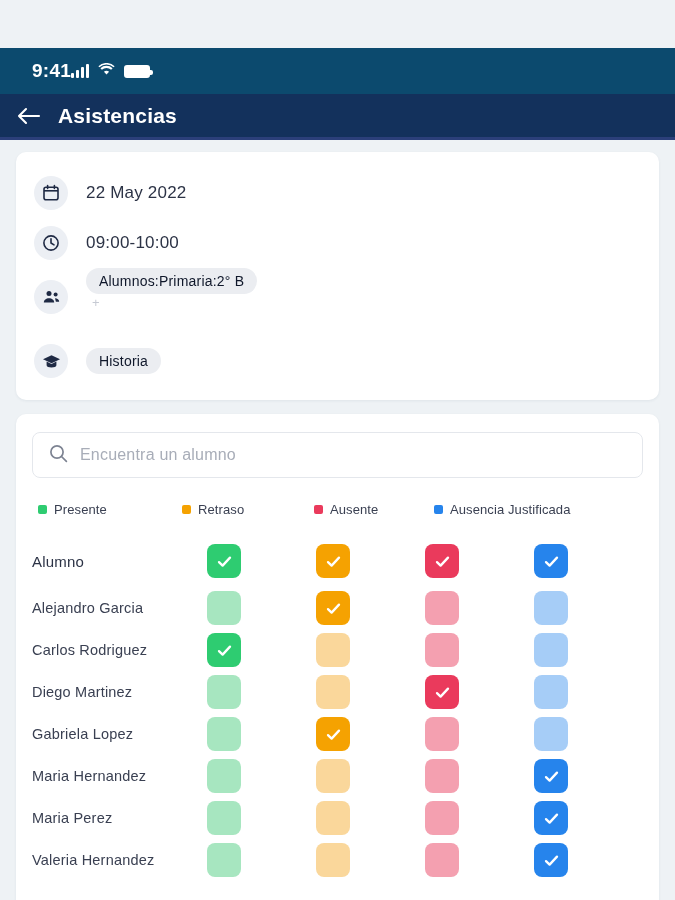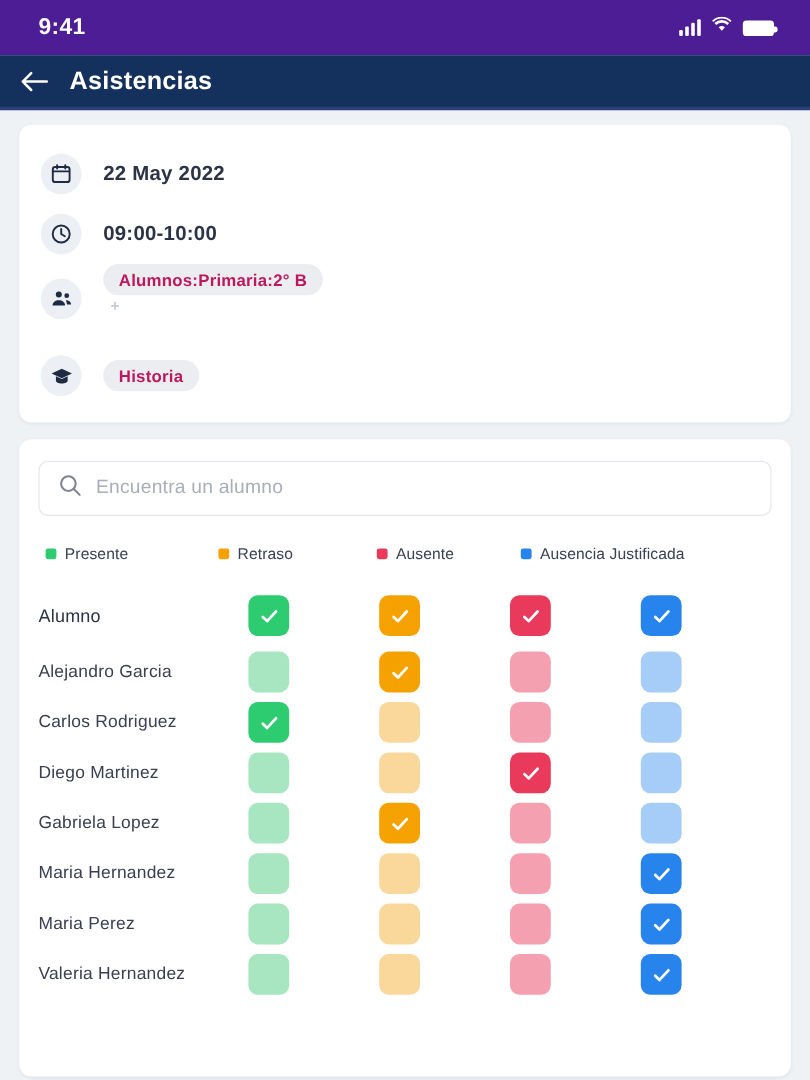--- a/index.html
+++ b/index.html
@@ -6,25 +6,25 @@
   html, body {
     width: 675px; height: 900px;
     font-family: "Liberation Sans", sans-serif;
     background: #eef2f5;
     overflow: hidden;
   }
 
   
   .statusbar {
     height: 46px;
-    background: #4c1d95;
-    display: flex;
-    align-items: center;
-    justify-content: space-between;
+    background: #0c4a6e;
+    display: flex;
+    align-items: center;
     padding: 0 30px 0 32px;
+    margin-top: 48px;
   }
   .status-time {
     color: #ffffff;
     font-size: 19px;
     font-weight: 600;
     letter-spacing: .3px;
   }
   .status-icons { display: flex; align-items: center; gap: 9px; }
   .signal-icon { display: flex; align-items: flex-end; gap: 2px; height: 14px; }
   .signal-icon i { width: 3px; background: #ffffff; border-radius: 1px; display: block; }
@@ -82,40 +82,39 @@
     box-shadow: 0 1px 3px rgba(30,50,80,.07);
   }
 
   
   .info-card { padding: 16px 18px 14px 18px; }
   .info-row {
     display: flex;
     align-items: center;
     gap: 18px;
     min-height: 50px;
-    font-weight: bold;
   }
   .info-row.stacked { align-items: flex-start; min-height: 68px; }
   .circle-icon {
     width: 34px; height: 34px;
     border-radius: 50%;
     background: #eceff4;
     display: flex; align-items: center; justify-content: center;
     flex: 0 0 34px;
   }
   .info-row.stacked .circle-icon { margin-top: 12px; }
   .info-text {
     font-size: 17px;
     color: #2c3346;
     letter-spacing: .2px;
   }
   .chip {
     display: inline-block;
     background: #ebedf1;
-    color: #be185d;
+    color: #0f172a;
     border-radius: 13px;
     padding: 5px 13px;
     font-size: 14px;
     letter-spacing: .2px;
   }
   .chip-stack { display: flex; flex-direction: column; gap: 2px; }
   .chip-plus {
     color: #c6cad3;
     font-size: 13px;
     padding-left: 6px;

